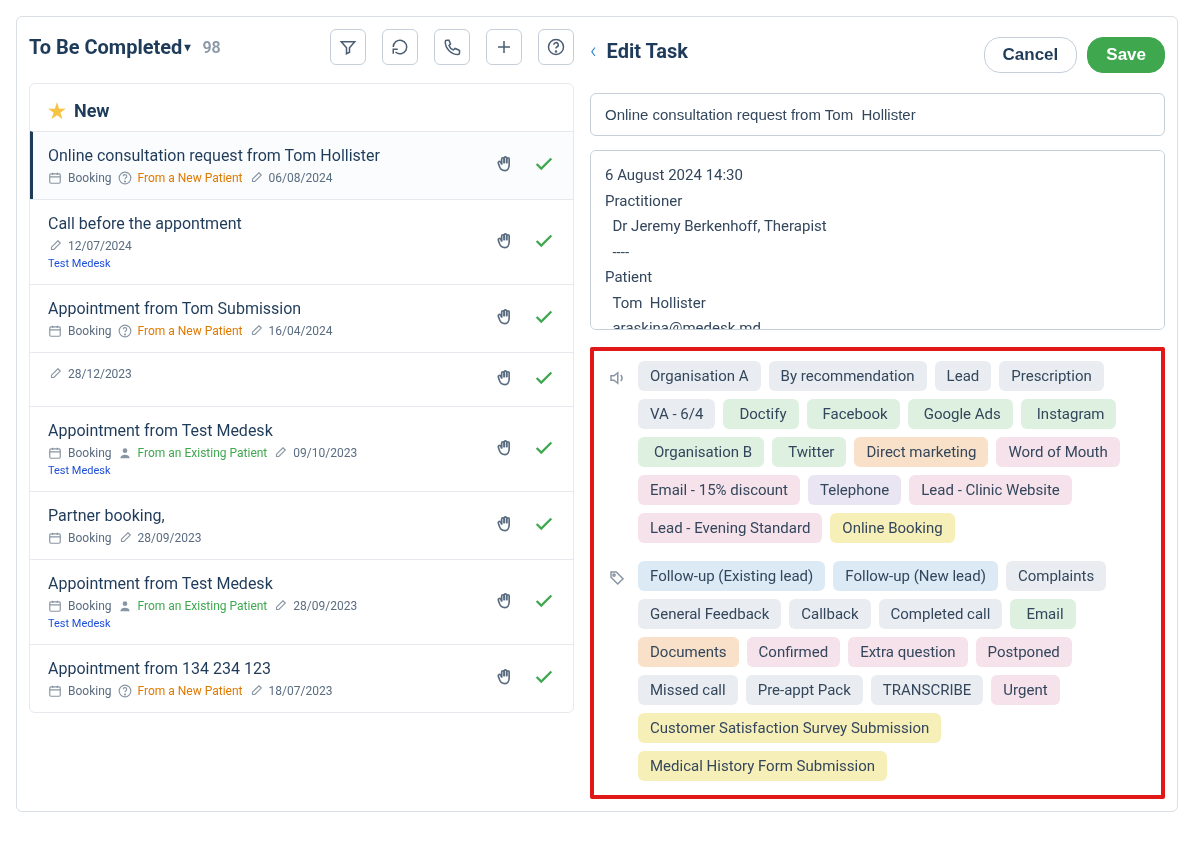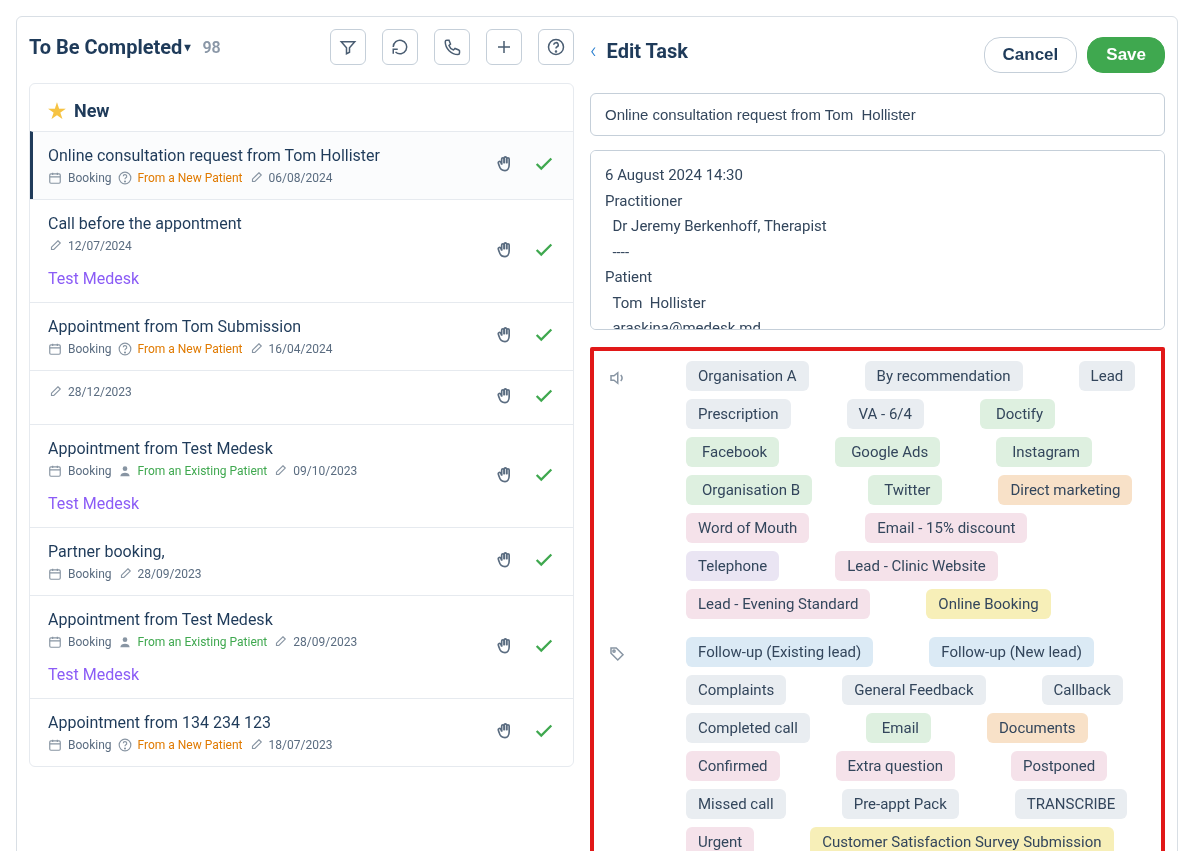--- a/index.html
+++ b/index.html
@@ -76,21 +76,21 @@
     gap: 10px;
   }
   .task.selected { border-left: 3px solid #1f3b5a; padding-left: 15px; background:#fbfcfd;}
   .task-main { flex:1; min-width:0;}
   .task-title { font-size:16px; color:#1f3b5a; margin-bottom:6px;}
   .task-meta { display:flex; flex-wrap:wrap; align-items:center; gap:6px; font-size:12px; color:#5a6c80;}
   .task-meta .type { color:#5a6c80 }
   .task-meta .new { color:#e07a00 }
   .task-meta .existing { color:#3fa84f }
   .task-meta .date { color:#5a6c80 }
-  .task-sub { font-size:16px; color:#8b5cf6; margin-top:16px;}
+  .task-sub { font-size:11px; color:#1d4ed8; margin-top:4px;}
   .meta-ico { width:14px; height:14px; display:inline-flex; color:#8895a3;}
   .task-actions { display:flex; align-items:center; gap:18px; color:#5a6c80;}
   .hand { color:#5a6c80 }
   .check { color:#3fa84f }
   
   .right-head {
     display:flex; align-items:center; gap:10px; margin-bottom:20px;
   }
   .back { color:#267dcf; font-size:22px; font-weight:300; line-height:1;}
   .right-title { font-size:20px; font-weight:700; color:#1f3b5a;}
@@ -112,21 +112,21 @@
     border: 4px solid #e11818;
     border-radius:2px;
     padding: 10px 14px 14px;
   }
   .tagrow { display:flex; gap:10px; margin-top:6px;}
   .tagrow:first-child { margin-top:0 }
   .tagicon { width:20px; flex:0 0 20px; margin-top:8px; color:#8895a3;}
   .tags { display:flex; flex-wrap:wrap; gap:8px;}
   .tag {
     display:inline-block; padding:6px 12px; border-radius:6px;
-    font-size:15px; color:#33465c; line-height:1.2;margin-left:48px;
+    font-size:15px; color:#33465c; line-height:1.2;
   }
   .c-gray   { background:#e9edf1;}
   .c-green  { background:#def0e0;padding-left:16px;}
   .c-orange { background:#f8e1c8;}
   .c-pink   { background:#f5e2ea;}
   .c-purple { background:#eae5f3;}
   .c-yellow { background:#f7efb8;}
   .c-blue   { background:#dbeaf5;text-align:center;}
 </style>
 </head>

